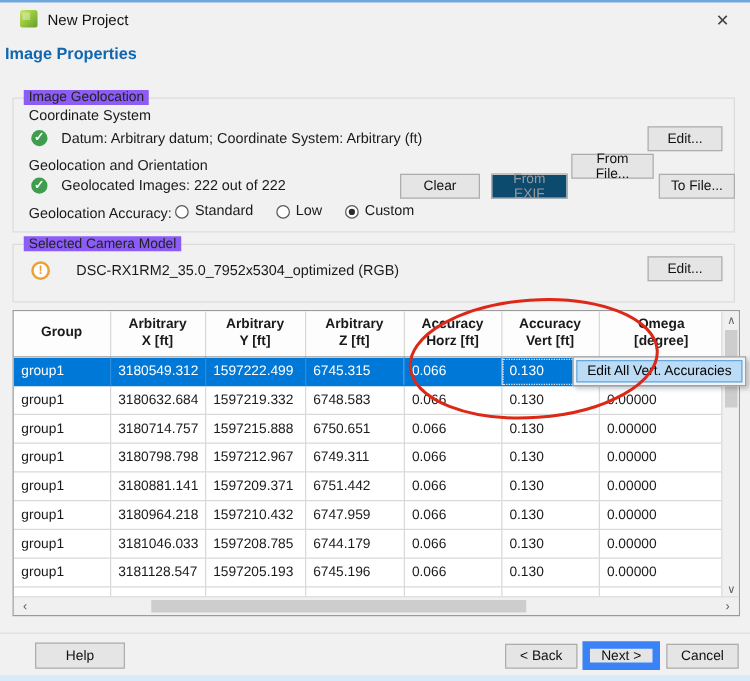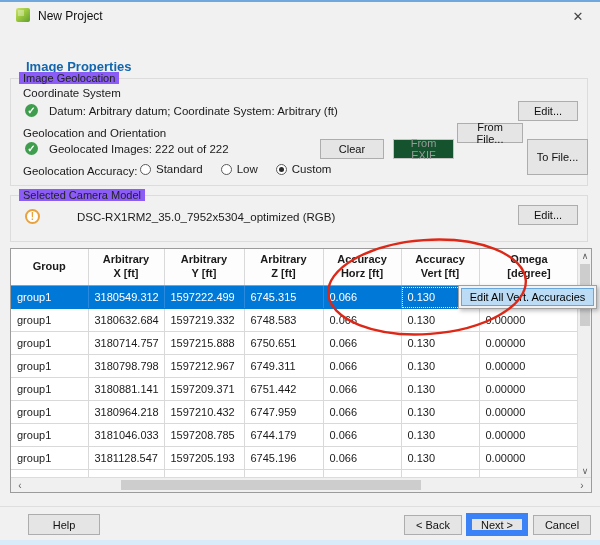--- a/index.html
+++ b/index.html
@@ -13,41 +13,41 @@
   
   .titlebar{position:absolute;left:0;top:2px;width:600px;height:26px;}
   .app-icon{position:absolute;left:16px;top:6px;width:14px;height:14px;border-radius:2px;
     background:linear-gradient(135deg,#cde56b 0%,#9cc93f 45%,#5f9e2c 100%);}
   .app-icon:before{content:"";position:absolute;left:2px;top:2px;width:6px;height:6px;
     background:rgba(255,255,255,.35);}
   .title-text{position:absolute;left:38px;top:7px;font-size:12px;color:#111;}
   .close-btn{position:absolute;right:12px;top:4px;width:20px;height:20px;display:flex;
     align-items:center;justify-content:center;font-size:13px;color:#444;cursor:pointer;}
 
-  .page-title{position:absolute;left:26px;top:35px;font-size:13px;font-weight:bold;color:#1266ad;margin-top:24px;}
+  .page-title{position:absolute;left:4px;top:35px;font-size:13px;font-weight:bold;color:#1266ad;}
 
   
   .groupbox{position:absolute;border:1px solid #dcdcdc;background:#f1f1f1;}
   .groupbox .gb-label{position:absolute;top:-7px;left:8px;background:#8b5cf6;padding:0 4px;
     font-size:11px;color:#222;}
   .gb-geo{left:10px;top:78px;width:576px;height:106px;}
   .gb-cam{left:10px;top:195px;width:576px;height:45px;}
 
   .lbl{position:absolute;font-size:11.5px;color:#1a1a1a;white-space:nowrap;}
 
   .check-icon{position:absolute;width:13px;height:13px;border-radius:50%;background:#3f9e4d;
     color:#fff;font-size:10px;line-height:13px;text-align:center;font-weight:bold;}
   .warn-icon{position:absolute;width:11px;height:11px;border-radius:50%;background:#fff;
     border:2px solid #e9a13b;color:#e9a13b;font-size:10px;line-height:11px;text-align:center;font-weight:bold;}
 
   
   .btn{position:absolute;background:#e5e5e5;border:1px solid #adadad;font-size:11px;
     font-family:"Liberation Sans",sans-serif;display:flex;align-items:center;justify-content:center;
     color:#111;cursor:pointer;box-sizing:border-box;}
-  .btn.disabled{color:#9a9a9a;background:#14532d;border-color:#c4c4c4;cursor:default;}
+  .btn.disabled{color:#9a9a9a;background:#0c4a6e;border-color:#c4c4c4;cursor:default;}
   .btn.default-btn{border:6px solid #3b82f6;text-align:right;}
 
   
   .radio-group{position:absolute;left:122px;top:164px;display:flex;gap:18px;align-items:center;}
   .radio-item{display:flex;align-items:center;gap:5px;cursor:pointer;}
   .radio-circle{width:11px;height:11px;border-radius:50%;border:1px solid #5a5a5a;background:#fff;
     position:relative;box-sizing:border-box;}
   .radio-circle.checked:after{content:"";position:absolute;left:2px;top:2px;width:5px;height:5px;
     border-radius:50%;background:#2b2b2b;}
   .radio-label{font-size:11.5px;}
@@ -116,21 +116,21 @@
     <button class="btn" style="left:507px;top:22px;width:60px;height:20px;">Edit...</button>
 
     <span class="lbl" style="left:12px;top:48px;">Geolocation and Orientation</span>
 
     <span class="check-icon" style="left:14px;top:63px;">✓</span>
     <span class="lbl" style="left:38px;top:64px;">Geolocated Images: 222 out of 222</span>
 
     <button class="btn" style="left:309px;top:60px;width:64px;height:20px;">Clear</button>
     <button class="btn disabled" style="left:382px;top:60px;width:61px;height:20px;">From EXIF</button>
     <button class="btn" style="left:446px;top:44px;width:66px;height:20px;">From File...</button>
-    <button class="btn" style="left:516px;top:60px;width:61px;height:36px;">To File...</button>
+    <button class="btn" style="left:516px;top:60px;width:61px;height:20px;">To File...</button>
 
     <span class="lbl" style="left:12px;top:86px;">Geolocation Accuracy:</span>
     <span class="radio-group" style="left:129px;top:84px;">
         <span class="radio-item">
           <span class="radio-circle"></span>
           <span class="radio-label">Standard</span>
         </span>
         <span class="radio-item">
           <span class="radio-circle"></span>
           <span class="radio-label">Low</span>
@@ -138,21 +138,21 @@
         <span class="radio-item">
           <span class="radio-circle checked"></span>
           <span class="radio-label">Custom</span>
         </span>
       </span>
   </div>
 
   <div class="groupbox gb-cam">
     <span class="gb-label">Selected Camera Model</span>
     <span class="warn-icon" style="left:14px;top:13px;">!</span>
-    <span class="lbl" style="left:46px;top:15px;padding-left:20px;">DSC-RX1RM2_35.0_7952x5304_optimized (RGB)</span>
+    <span class="lbl" style="left:30px;top:15px;padding-left:20px;">DSC-RX1RM2_35.0_7952x5304_optimized (RGB)</span>
     <button class="btn" style="left:507px;top:9px;width:60px;height:20px;">Edit...</button>
   </div>
 
   <div class="table-wrap">
     <table class="data">
       <colgroup>
         <col style="width:77px">
           <col style="width:76px">
           <col style="width:80px">
           <col style="width:79px">

